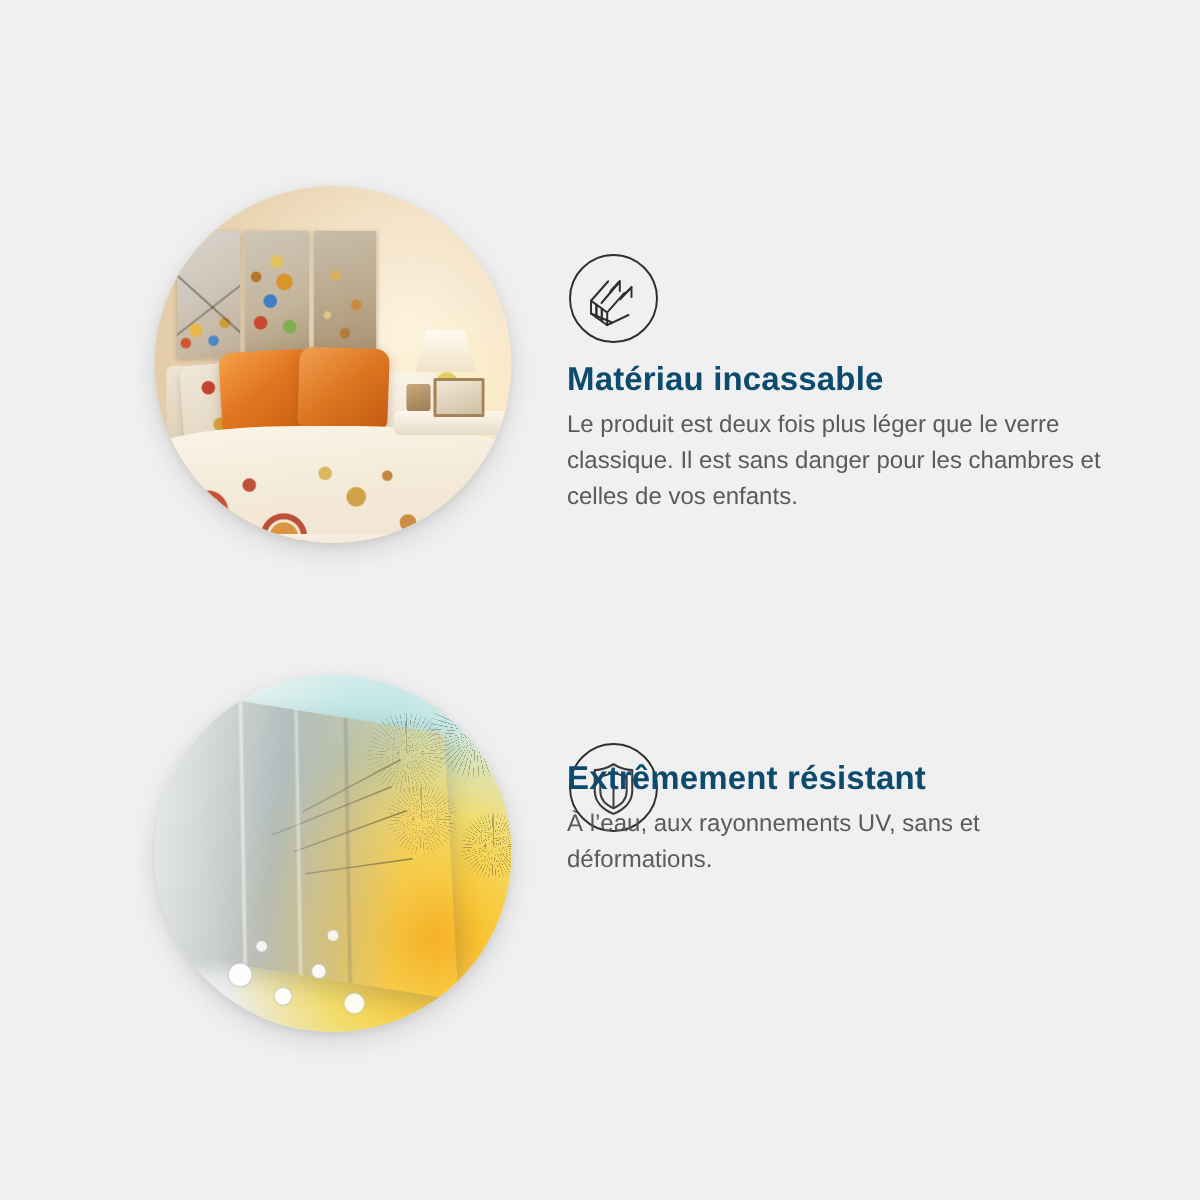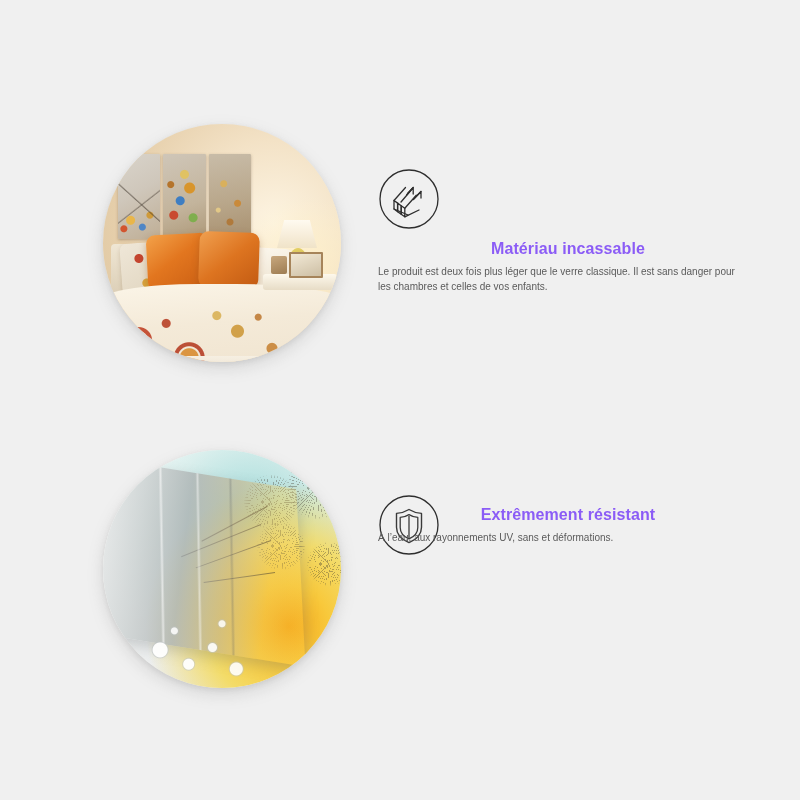--- a/index.html
+++ b/index.html
@@ -314,30 +314,29 @@
   .text-col {
     position: absolute;
     left: 378px;
     width: 380px;
   }
   .feature-1 .text-col { top: 130px; }
   .feature-2 .text-col { top: 70px; }
 
   .f-title {
     margin: 0 0 7px 0;
-    font-size: 16px;
+    font-size: 22px;
     font-weight: 600;
-    color: #8b5cf6;
+    color: #0c4a6e;
     letter-spacing: .1px;
     line-height: 1.15;
-    text-align: center;
   }
   .f-desc {
     margin: 0;
-    font-size: 10px;
+    font-size: 16px;
     line-height: 1.48;
     color: #5a5a5a;
     max-width: 372px;
   }
 </style>
 </head>
 <body>
 
 <div class="page">
 

